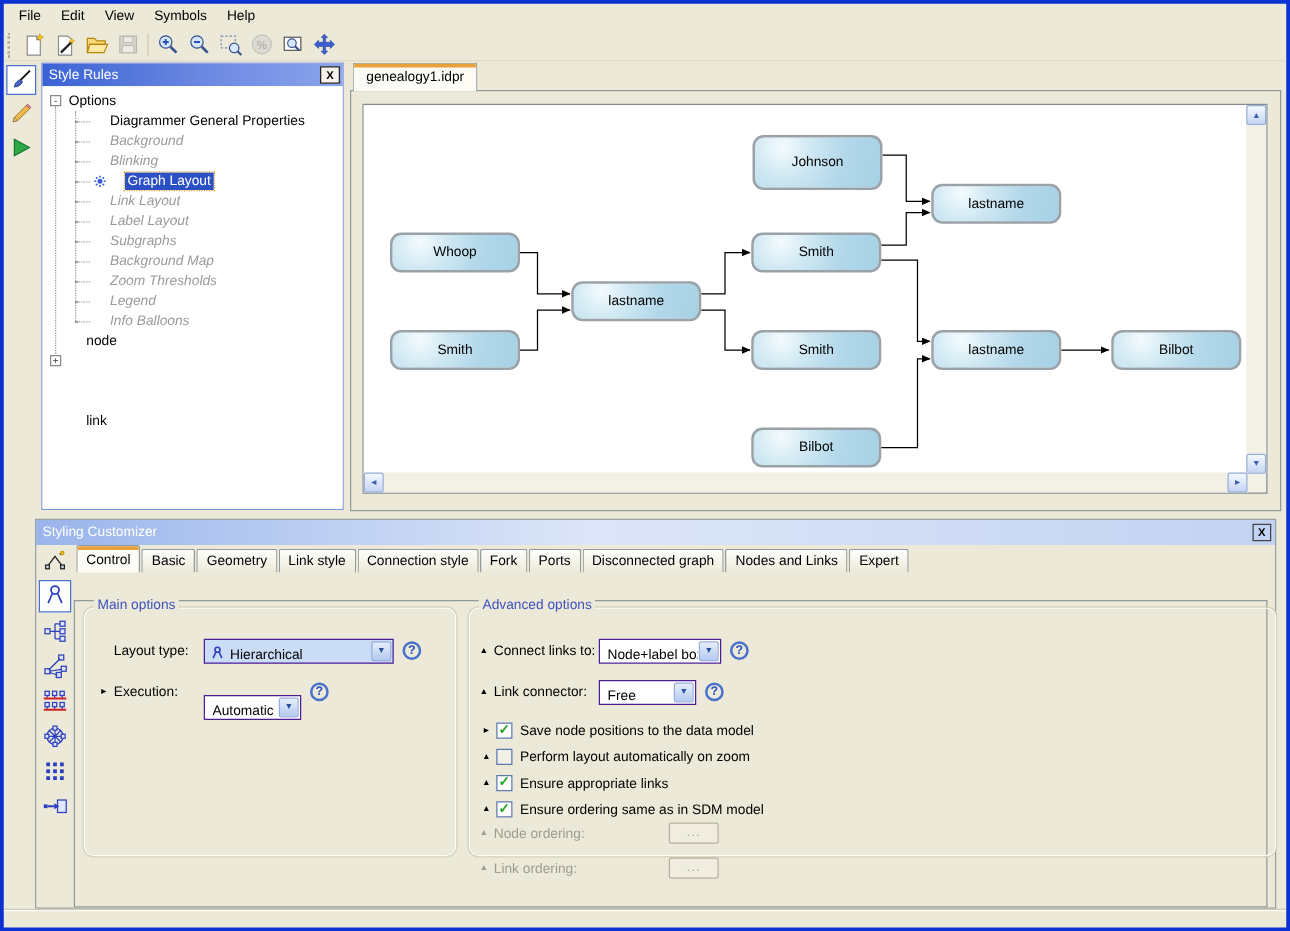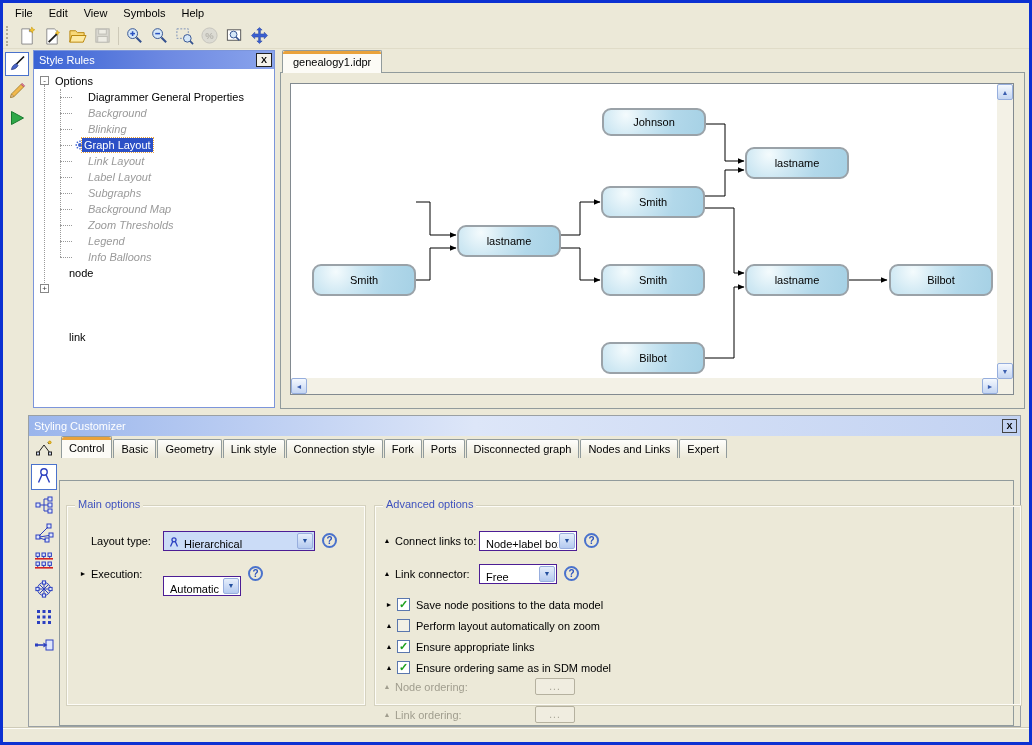--- a/index.html
+++ b/index.html
@@ -64,21 +64,21 @@
   .corner-tool { width:26px; height:26px; display:flex; align-items:center; justify-content:center; }
   .lay-btn { width:26px; height:26px; margin-top:2px; display:flex; align-items:center; justify-content:center; border:1px solid transparent; }
   .lay-btn.selected { border:1px solid #4a72cc; background:#fff; }
   .cust-main { flex:1; margin-right:6px; display:flex; flex-direction:column;gap:23px; }
   .cust-tabs { height:22px; display:flex; align-items:flex-end; padding-left:2px; }
   .cust-tab { height:19px; padding:0 7px; margin-right:1px; display:flex; align-items:center; border:1px solid #919b9c; border-bottom:none; border-radius:2px 2px 0 0; background:linear-gradient(#fefefc,#ece9d8); position:relative; }
   .cust-tab.active { background:#fcfbf6; height:22px; z-index:2; }
   .cust-tab.active::before { content:""; position:absolute; top:0; left:0; right:0; height:3px; background:#e9a23b; border-radius:2px 2px 0 0; }
   .cust-content { flex:1; border:1px solid #919b9c; margin-top:-1px; background:#ece9d8; position:relative; z-index:1; }
 
-  .group { position:absolute; top:24px; height:201px; border:1px solid #d5d2bf; border-radius:0; box-shadow:inset 0 0 0 1px #fdfcf7; }
+  .group { position:absolute; top:4px; height:201px; border:1px solid #d5d2bf; border-radius:9px; box-shadow:inset 0 0 0 1px #fdfcf7; }
   .group-label { position:absolute; top:-8px; left:8px; background:#ece9d8; padding:0 3px; color:#3f52be; }
   #mainOpts { left:6px; width:300px; }
   #advOpts  { left:314px; width:648px; }
 
   .form-row { position:absolute; height:21px; display:flex; align-items:center; }
   .marker { font-size:7px; color:#000; margin-right:4px; width:8px; text-align:center; }
   .marker.gray { color:#a09d8e; }
   .row-label { margin-right:6px; }
   .row-label.gray { color:#a09d8e; }
 
@@ -240,21 +240,21 @@
                   <line x1="5" y1="8" x2="5" y2="9.5"></line>
                   <line x1="0.5" y1="5" x2="2" y2="5"></line>
                   <line x1="8" y1="5" x2="9.5" y2="5"></line>
                   <line x1="1.8" y1="1.8" x2="2.9" y2="2.9"></line>
                   <line x1="7.1" y1="7.1" x2="8.2" y2="8.2"></line>
                   <line x1="1.8" y1="8.2" x2="2.9" y2="7.1"></line>
                   <line x1="7.1" y1="2.9" x2="8.2" y2="1.8"></line>
                 </g>
               </svg>
             </span>
-            <span class="tree-label selected" style="left: 48px;">Graph Layout</span>
+            <span class="tree-label selected" style="left: 66px;">Graph Layout</span>
           </div>
           <div class="tree-row">
             <span class="tree-stub" style="left: 26px; width: 12px;"></span>
             <span class="tree-label inherited" style="left: 52px;">Link Layout</span>
           </div>
           <div class="tree-row">
             <span class="tree-stub" style="left: 26px; width: 12px;"></span>
             <span class="tree-label inherited" style="left: 52px;">Label Layout</span>
           </div>
           <div class="tree-row">
@@ -305,25 +305,28 @@
                 <polyline points="125,118 139,118 139,151 165,151" fill="none" stroke="#000" stroke-width="1" marker-end="url(#arr)"></polyline>
                 <polyline points="125,196 139,196 139,164 165,164" fill="none" stroke="#000" stroke-width="1" marker-end="url(#arr)"></polyline>
                 <polyline points="270,151 289,151 289,118 309,118" fill="none" stroke="#000" stroke-width="1" marker-end="url(#arr)"></polyline>
                 <polyline points="270,164 289,164 289,196 309,196" fill="none" stroke="#000" stroke-width="1" marker-end="url(#arr)"></polyline>
                 <polyline points="415,40 434,40 434,77 453,77" fill="none" stroke="#000" stroke-width="1" marker-end="url(#arr)"></polyline>
                 <polyline points="414,112 434,112 434,86 453,86" fill="none" stroke="#000" stroke-width="1" marker-end="url(#arr)"></polyline>
                 <polyline points="414,124 443,124 443,189 453,189" fill="none" stroke="#000" stroke-width="1" marker-end="url(#arr)"></polyline>
                 <polyline points="414,274 443,274 443,203 453,203" fill="none" stroke="#000" stroke-width="1" marker-end="url(#arr)"></polyline>
                 <polyline points="558,196 596,196" fill="none" stroke="#000" stroke-width="1" marker-end="url(#arr)"></polyline>
               </svg>
-              <div class="gnode" style="left: 311px; top: 24px; width: 104px; height: 28px;">
+              <div class="gnode" style="left: 311px; top: 24px; width: 104px; height: 44px;">
                 <span>Johnson</span>
               </div>
               <div class="gnode" style="left: 454px; top: 63px; width: 104px; height: 32px;">
                 <span>lastname</span>
+              </div>
+              <div class="gnode" style="left: 21px; top: 102px; width: 104px; height: 32px;">
+                <span>Whoop</span>
               </div>
               <div class="gnode" style="left: 310px; top: 102px; width: 104px; height: 32px;">
                 <span>Smith</span>
               </div>
               <div class="gnode" style="left: 166px; top: 141px; width: 104px; height: 32px;">
                 <span>lastname</span>
               </div>
               <div class="gnode" style="left: 21px; top: 180px; width: 104px; height: 32px;">
                 <span>Smith</span>
               </div>

